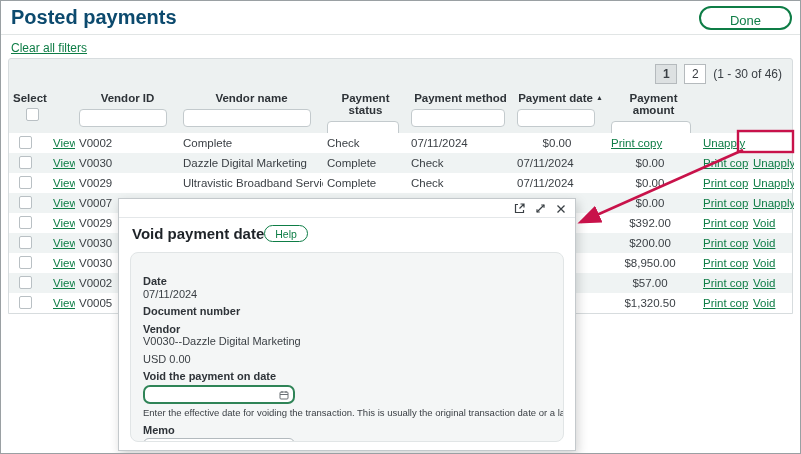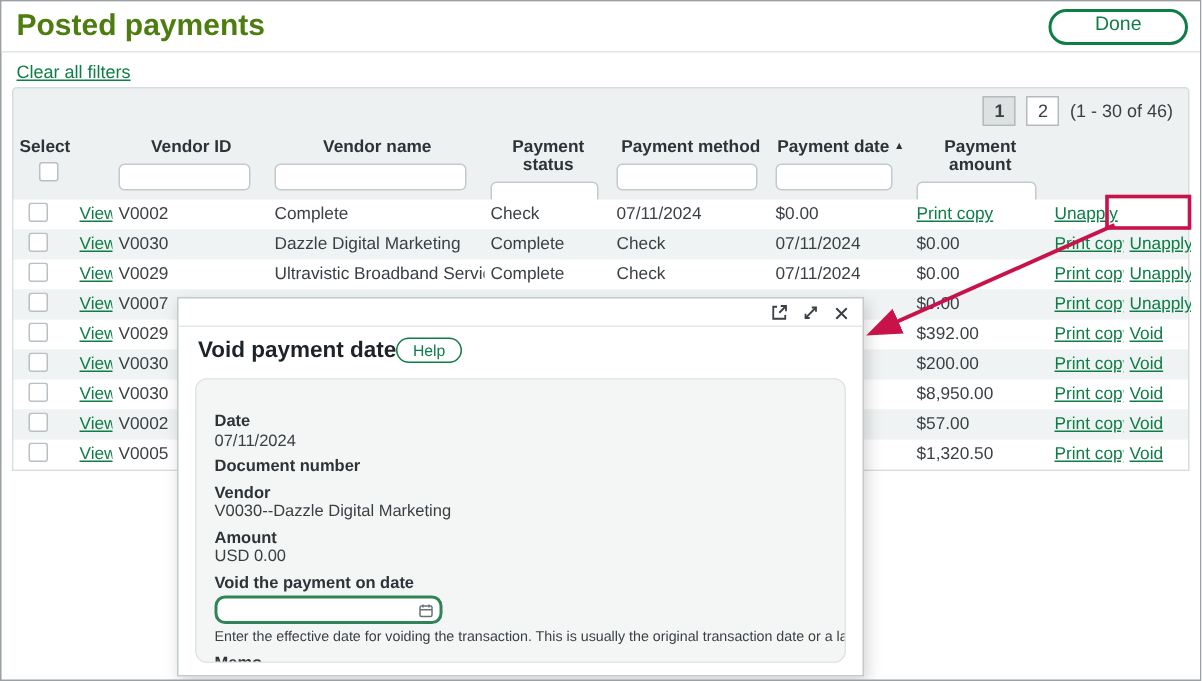--- a/index.html
+++ b/index.html
@@ -1,42 +1,42 @@
 <!DOCTYPE html>
 <html><head>
 <meta charset="utf-8">
 <style>
   html,body{margin:0;padding:0;background:#fff;}
   #app{position:relative;width:799px;height:452px;border:1px solid #9aa0a3;background:#fff;
        font-family:"Liberation Sans",sans-serif;overflow:hidden;}
   a{cursor:pointer;}
   
   .titlebar{position:absolute;left:0;top:0;width:100%;height:34px;background:#fff;border-bottom:1px solid #e1e5e5;box-sizing:border-box;}
-  .page-title{position:absolute;left:10px;top:5px;font-size:20px;font-weight:bold;color:#4d7c0f;}
+  .page-title{position:absolute;left:10px;top:5px;font-size:20px;font-weight:bold;color:#0c4a6e;}
   .topbtns{position:absolute;right:8px;top:5px;display:flex;gap:8px;}
   .pill{height:24px;border:2px solid #0e7d46;border-radius:13px;background:#fff;color:#0e7d46;
-        font-size:13px;padding:0 29px;display:flex;align-items:flex-start;gap:7px;font-family:inherit;box-sizing:border-box;margin-left:40px;}
+        font-size:13px;padding:0 29px;display:flex;align-items:flex-end;gap:7px;font-family:inherit;box-sizing:border-box;margin-left:40px;}
   .clear-filters{position:absolute;left:10px;top:40px;font-size:12px;color:#0e7d46;text-decoration:underline;}
   
   .panel{position:absolute;left:7px;top:57px;width:785px;height:256px;background:#edf1f1;
          border:1px solid #d7dcde;border-radius:3px 3px 0 0;box-sizing:border-box;}
   .pagination{position:absolute;right:10px;top:5px;display:flex;align-items:center;gap:7px;font-size:12px;color:#3a3f44;}
   .pagebtn{width:22px;height:20px;border:1px solid #b5babd;background:#fff;font-size:12px;color:#3a3f44;
            display:flex;align-items:center;justify-content:center;box-sizing:border-box;}
   .pagebtn.active{background:#dde1e2;font-weight:bold;}
   .grid10{display:grid;grid-template-columns:40px 26px 104px 144px 84px 106px 94px 92px 50px 45px;}
   .thead{position:absolute;left:0;top:31px;width:100%;text-align:center;}
   .thcell{padding:2px 3px 0 4px;font-size:11.5px;font-weight:bold;color:#2e3338;box-sizing:border-box;}
   .thcell .flt{display:block;height:18px;border:1px solid #c3cacd;border-radius:4px;margin-top:5px;background:#fff;box-sizing:border-box;font:inherit;padding:0 4px;}
   .cb{display:inline-block;width:13px;height:13px;border:1px solid #b9c0c4;border-radius:2px;background:#fff;box-sizing:border-box;}
   .rows{position:absolute;left:0;top:74px;width:100%;}
   .trow{height:20px;align-items:center;background:#fff;font-size:11.5px;color:#3a3f44;}
   .trow.alt{background:#eff3f3;}
   .tc{padding:0 3px 0 4px;white-space:nowrap;overflow:hidden;}
-  .tc.amt{text-align:left;padding-right:10px;}
+  .tc.amt{text-align:center;padding-right:10px;}
   .glink{color:#0e7d46;text-decoration:underline;}
   .sorticon{font-size:7px;color:#2e3338;margin-left:3px;vertical-align:2px;}
   
   .dialog{position:absolute;left:117px;top:197px;width:458px;height:253px;background:#fff;
           border:1px solid #c4c9cc;box-shadow:2px 4px 10px rgba(0,0,0,.18);box-sizing:border-box;z-index:5;}
   .dlg-topbar{height:17px;border-bottom:1px solid #e4e7e9;display:flex;justify-content:flex-end;align-items:center;gap:10px;padding:1px 9px 0 0;}
   .dlg-topbar svg{display:block;}
   .dlg-titlerow{display:flex;align-items:center;justify-content:flex-start;padding:7px 30px 0 13px;}
   .dlg-title{font-size:15px;font-weight:bold;color:#1e2328;}
   .help-pill{height:17px;padding:0 10px;border:1.5px solid #0e7d46;border-radius:10px;color:#0e7d46;
@@ -246,21 +246,20 @@
       </div>
       <div class="fgroup">
         <div class="flabel">Document number</div>
         <div class="fvalue"></div>
       </div>
       <div class="fgroup">
         <div class="flabel">Vendor</div>
         <div class="fvalue">V0030--Dazzle Digital Marketing</div>
       </div>
       <div class="fgroup">
-        <div class="flabel">Amount</div>
         <div class="fvalue">USD 0.00</div>
       </div>
       <div class="fgroup">
         <div class="flabel">Void the payment on date</div>
         <div class="date-input">
           <svg width="10" height="10" viewBox="0 0 10 10">
             <rect x="1" y="2" width="8" height="7" rx="1" fill="none" stroke="#6a7075" stroke-width="1"></rect>
             <path d="M3 1 V3 M7 1 V3 M1 4.5 H9" fill="none" stroke="#6a7075" stroke-width="1"></path>
           </svg>
         </div>

